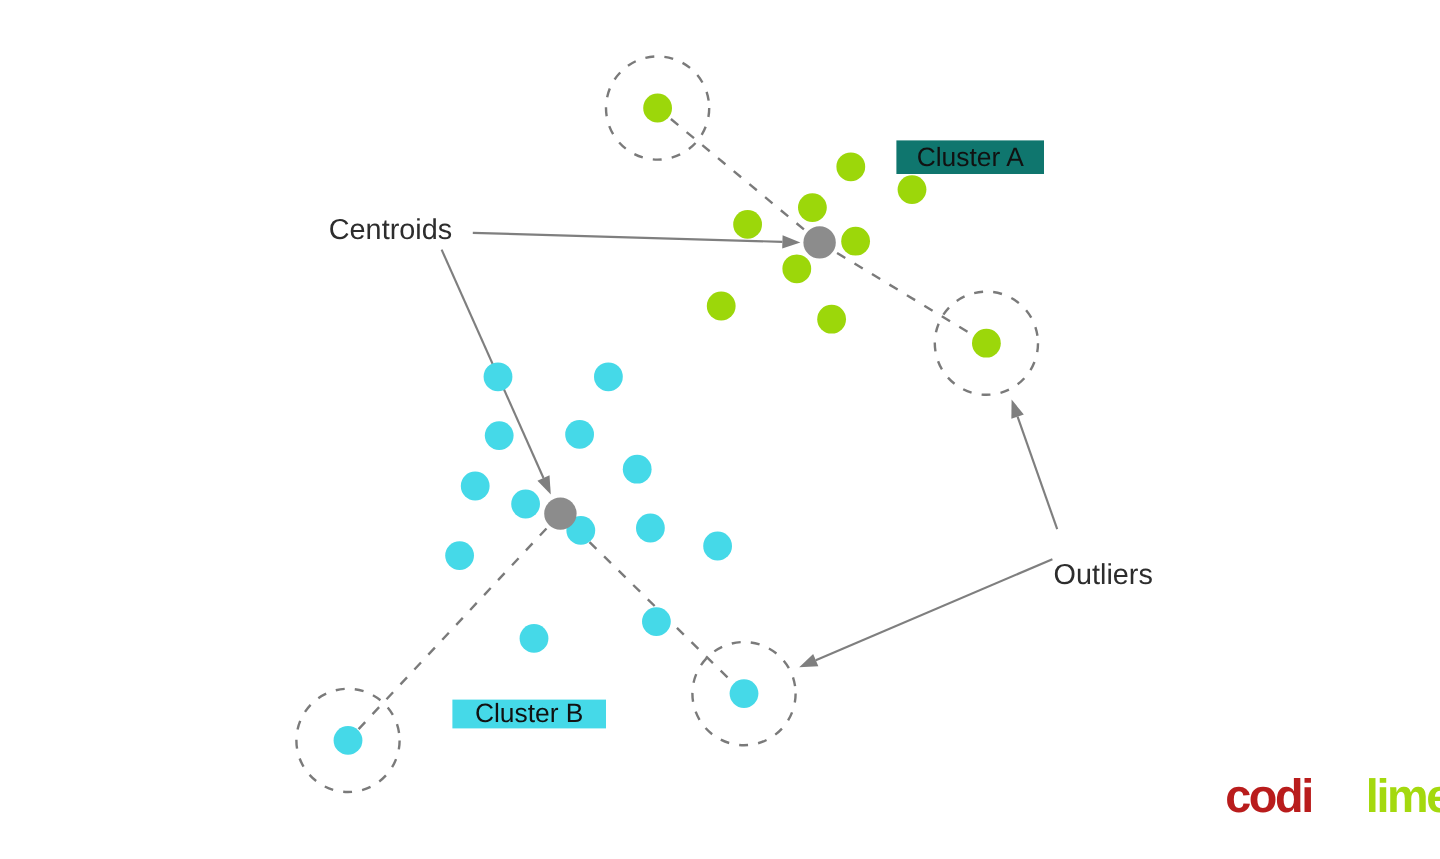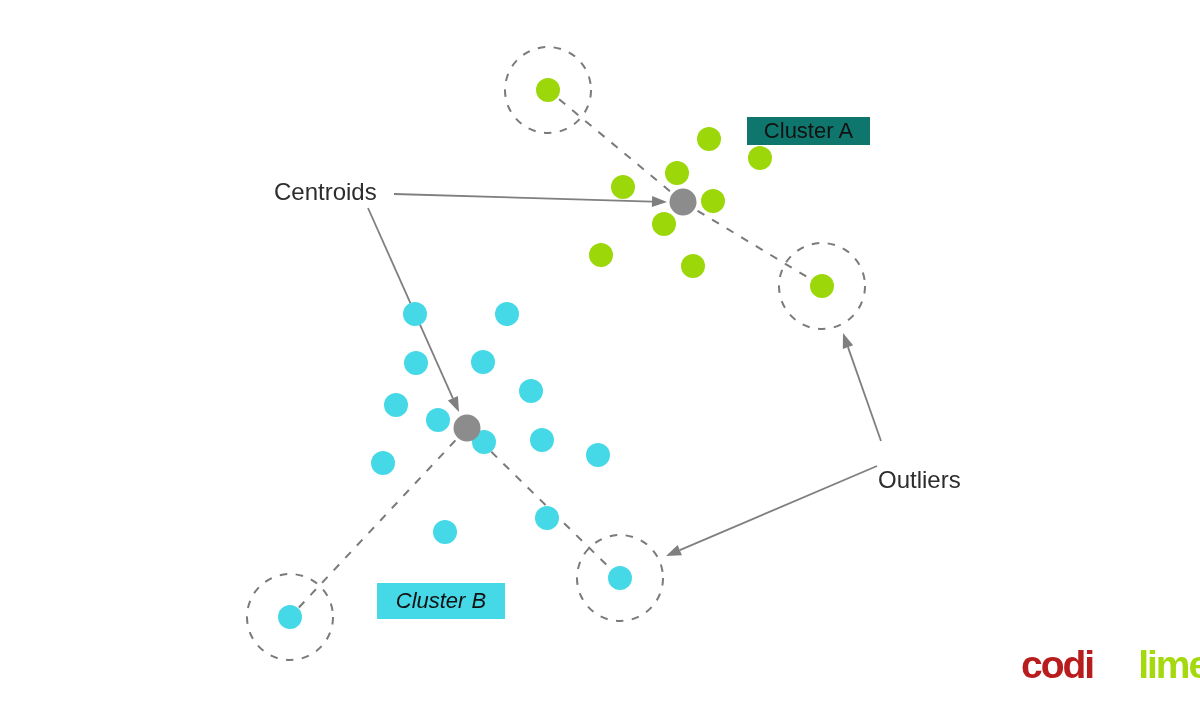--- a/index.html
+++ b/index.html
@@ -24,21 +24,21 @@
   .badge {
     position: absolute;
     display: flex;
     align-items: center;
     justify-content: center;
     font-size: 22px;
     color: #111111;
     white-space: nowrap;
   }
   .badge-a { left: 747px; top: 75px;  width: 123px; height: 28px; }
-  .badge-b { left: 377px; top: 583px; width: 128px; height: 36px; font-style: italic; }
+  .badge-b { left: 377px; top: 583px; width: 128px; height: 24px; }
   .logo {
     position: absolute;
     left: 1021px;
     top: 645px;
     font-size: 39px;
     font-weight: 700;
     letter-spacing: -2px;
     line-height: 1;
     white-space: nowrap;
   }

